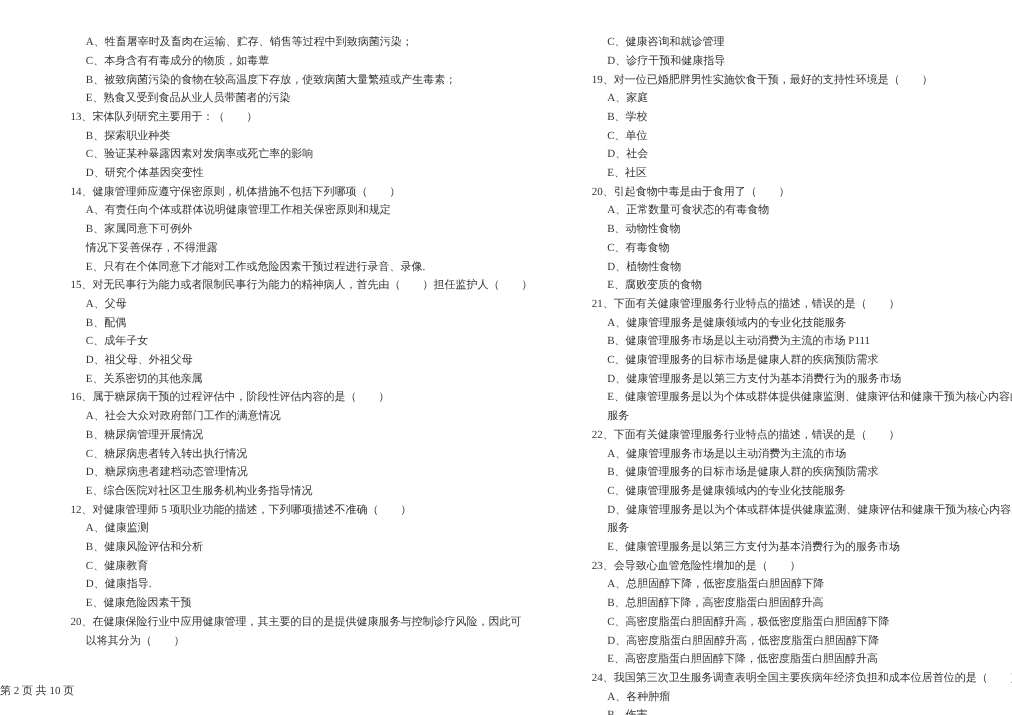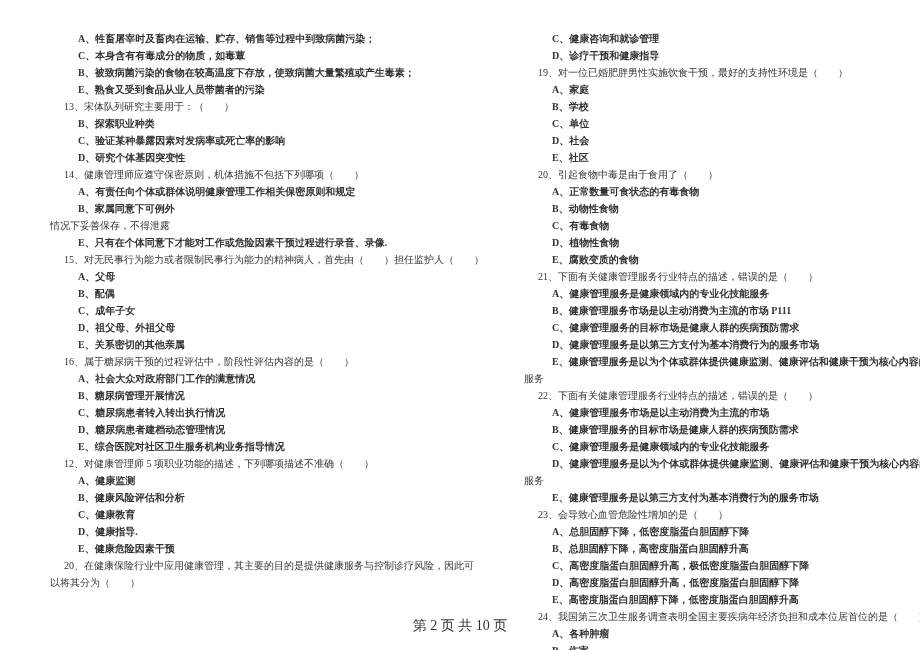--- a/index.html
+++ b/index.html
@@ -24,35 +24,35 @@
     .column {
       flex: 1;
       line-height: 1.7;
     }
     .line {
       white-space: nowrap;
       overflow: visible;
     }
     .indent-1 {
       padding-left: 28px;
-      font-weight: bold;
     }
     .indent-2 {
       padding-left: 14px;
     }
     .wrap-line {
       padding-left: 0;
+      margin-left: 28px;
     }
     .footer {
       position: absolute;
       bottom: 15px;
       left: 0;
       right: 0;
-      text-align: center;
-      font-size: 14px;
+      text-align: left;
+      font-size: 10px;
     }
   </style>
 </head>
 <body>
 
 <div class="content">
   <div class="column" id="left-col">
       <div class="line indent-1">A、牲畜屠宰时及畜肉在运输、贮存、销售等过程中到致病菌污染；</div>
       <div class="line indent-1">C、本身含有有毒成分的物质，如毒蕈</div>
       <div class="line indent-1">B、被致病菌污染的食物在较高温度下存放，使致病菌大量繁殖或产生毒素；</div>

